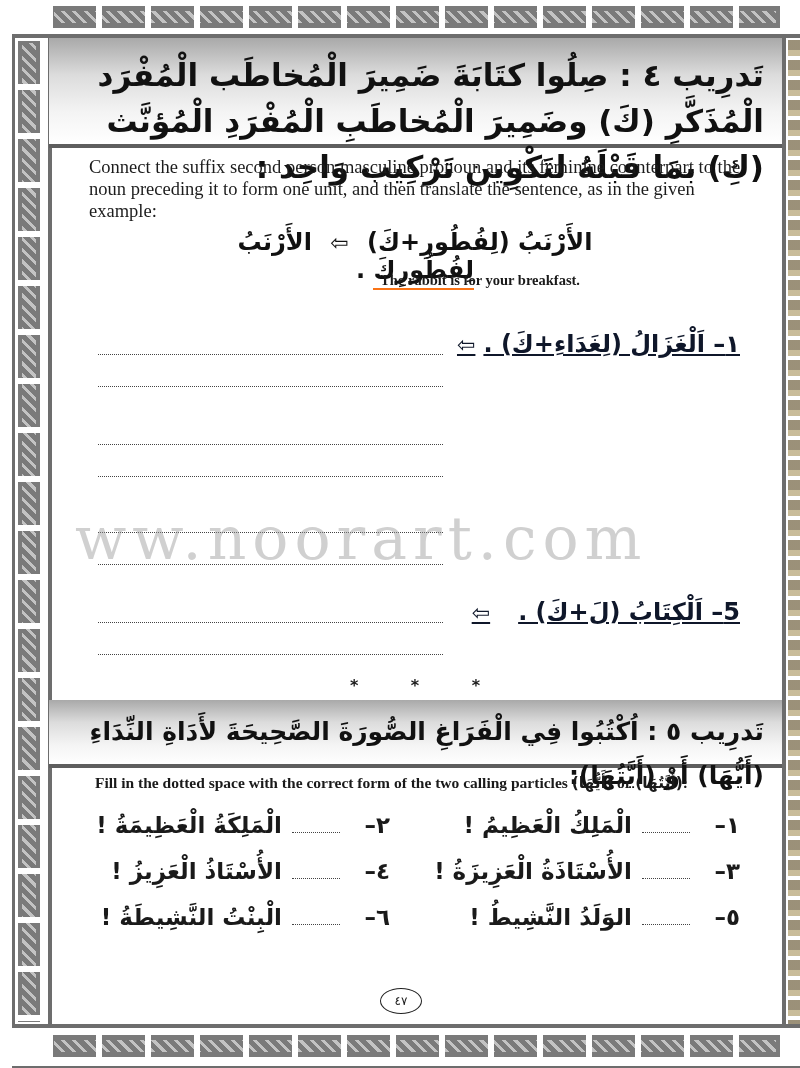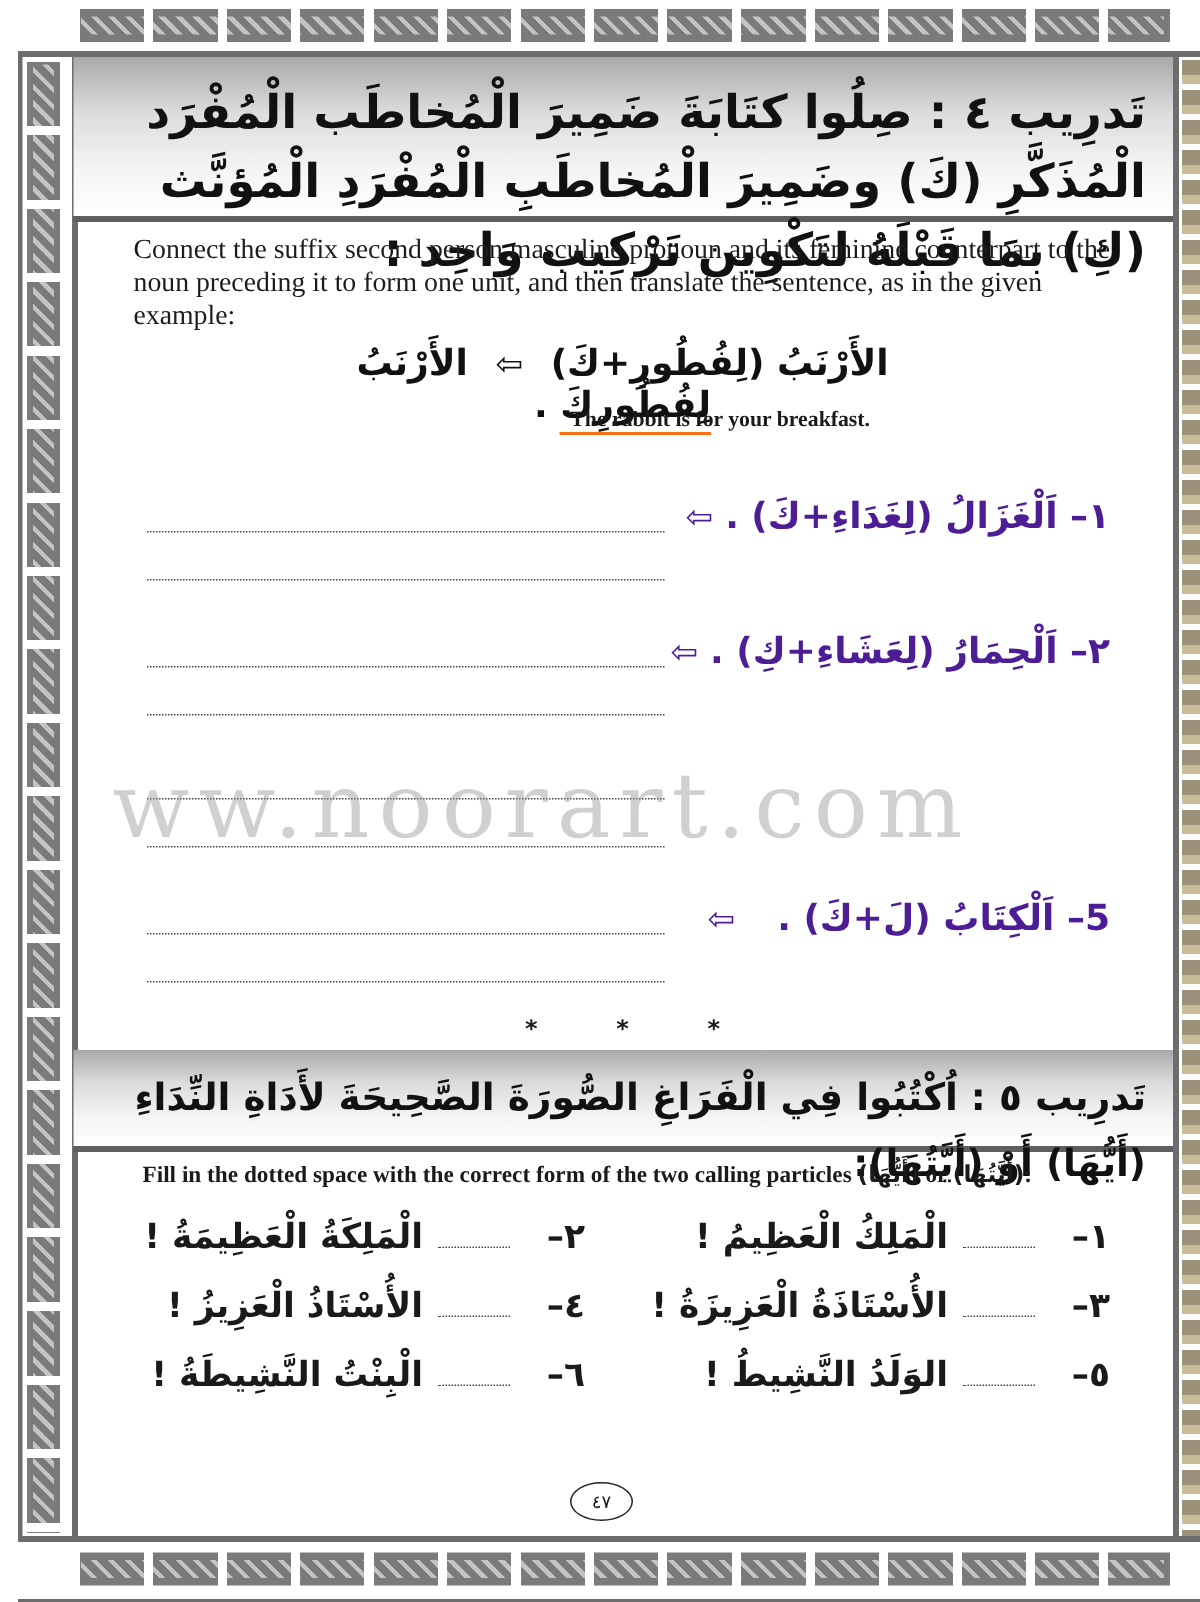--- a/index.html
+++ b/index.html
@@ -61,21 +61,21 @@
   .example-ar .arrow { font-weight: normal; font-size: 22px; margin: 0 10px; }
   .example-en {
     position: absolute; left: 250px; width: 330px; top: 272px; text-align: right;
     font-family: "Liberation Serif", "DejaVu Serif", serif; font-weight: bold; font-size: 14.5px;
   }
 
   .q-item { position: absolute; left: 90px; width: 660px; height: 90px; }
   .q-ar {
     position: absolute; right: 10px; top: 0; direction: rtl;
     font-family: "DejaVu Sans", "Liberation Sans", sans-serif; font-weight: bold;
-    font-size: 24px; white-space: nowrap; color: #4c1d95;
+    font-size: 24px; white-space: nowrap; color: #0f172a; text-decoration: underline;
   }
   .q-ar .arrow { font-weight: normal; font-size: 22px; margin-right: 8px; }
   .dots {
     position: absolute; left: 8px; width: 345px; height: 0;
     border-bottom: 1.5px dotted #444;
   }
   .dots.l1 { top: 24px; }
   .dots.l2 { top: 56px; }
 
   .stars {
@@ -150,23 +150,20 @@
 
 <div class="q-item" style="top:330px;">
   <div class="q-ar">
     <span>١– اَلْغَزَالُ (لِغَدَاءِ+كَ) .</span><span class="arrow">⇦</span>
   </div>
   <div class="dots l1"></div>
   <div class="dots l2"></div>
 </div>
 
 <div class="q-item" style="top:420px;">
-  <div class="q-ar">
-    <span>٢– اَلْحِمَارُ (لِعَشَاءِ+كِ) .</span><span class="arrow">⇦</span>
-  </div>
   <div class="dots l1"></div>
   <div class="dots l2"></div>
 </div>
 
 <div class="q-item" style="top:508px;">
   <div class="dots l1"></div>
   <div class="dots l2"></div>
 </div>
 
 <div class="q-item" style="top:598px;">

